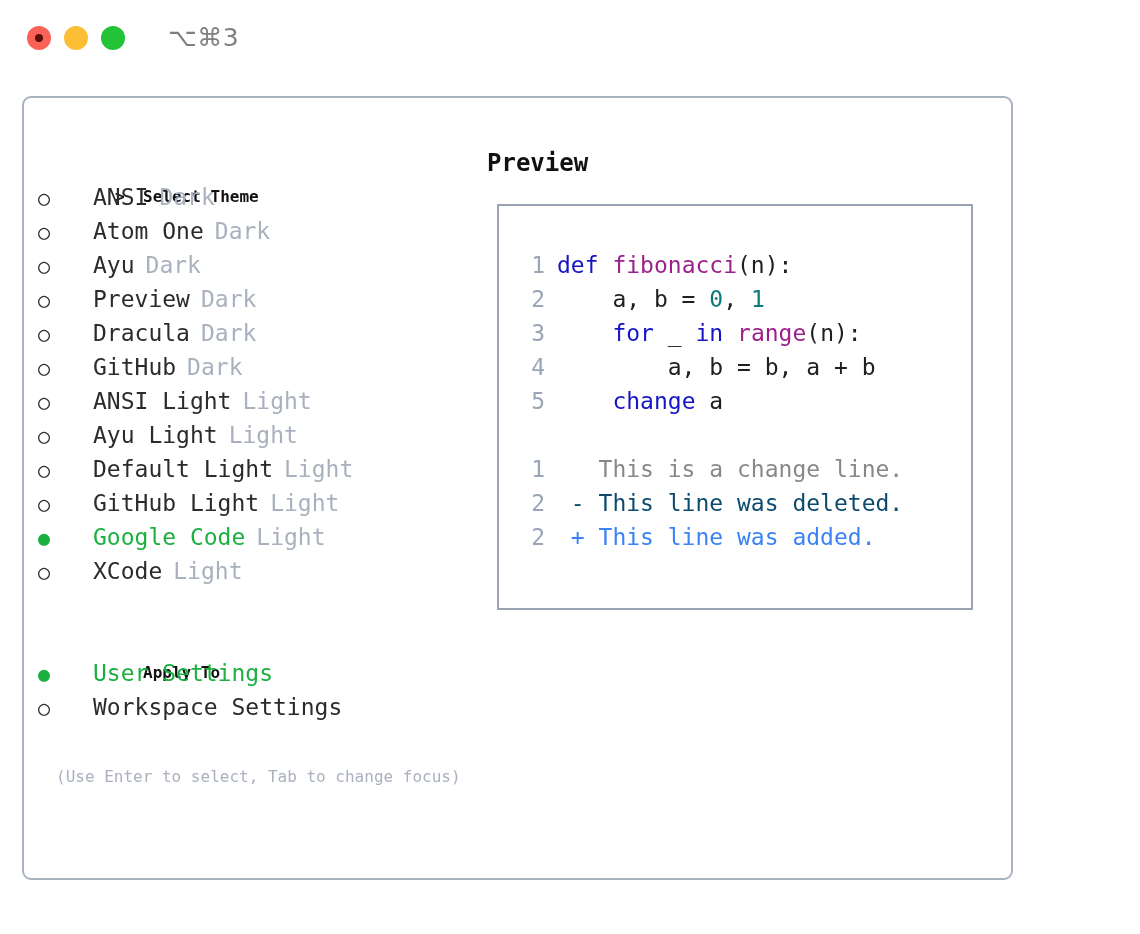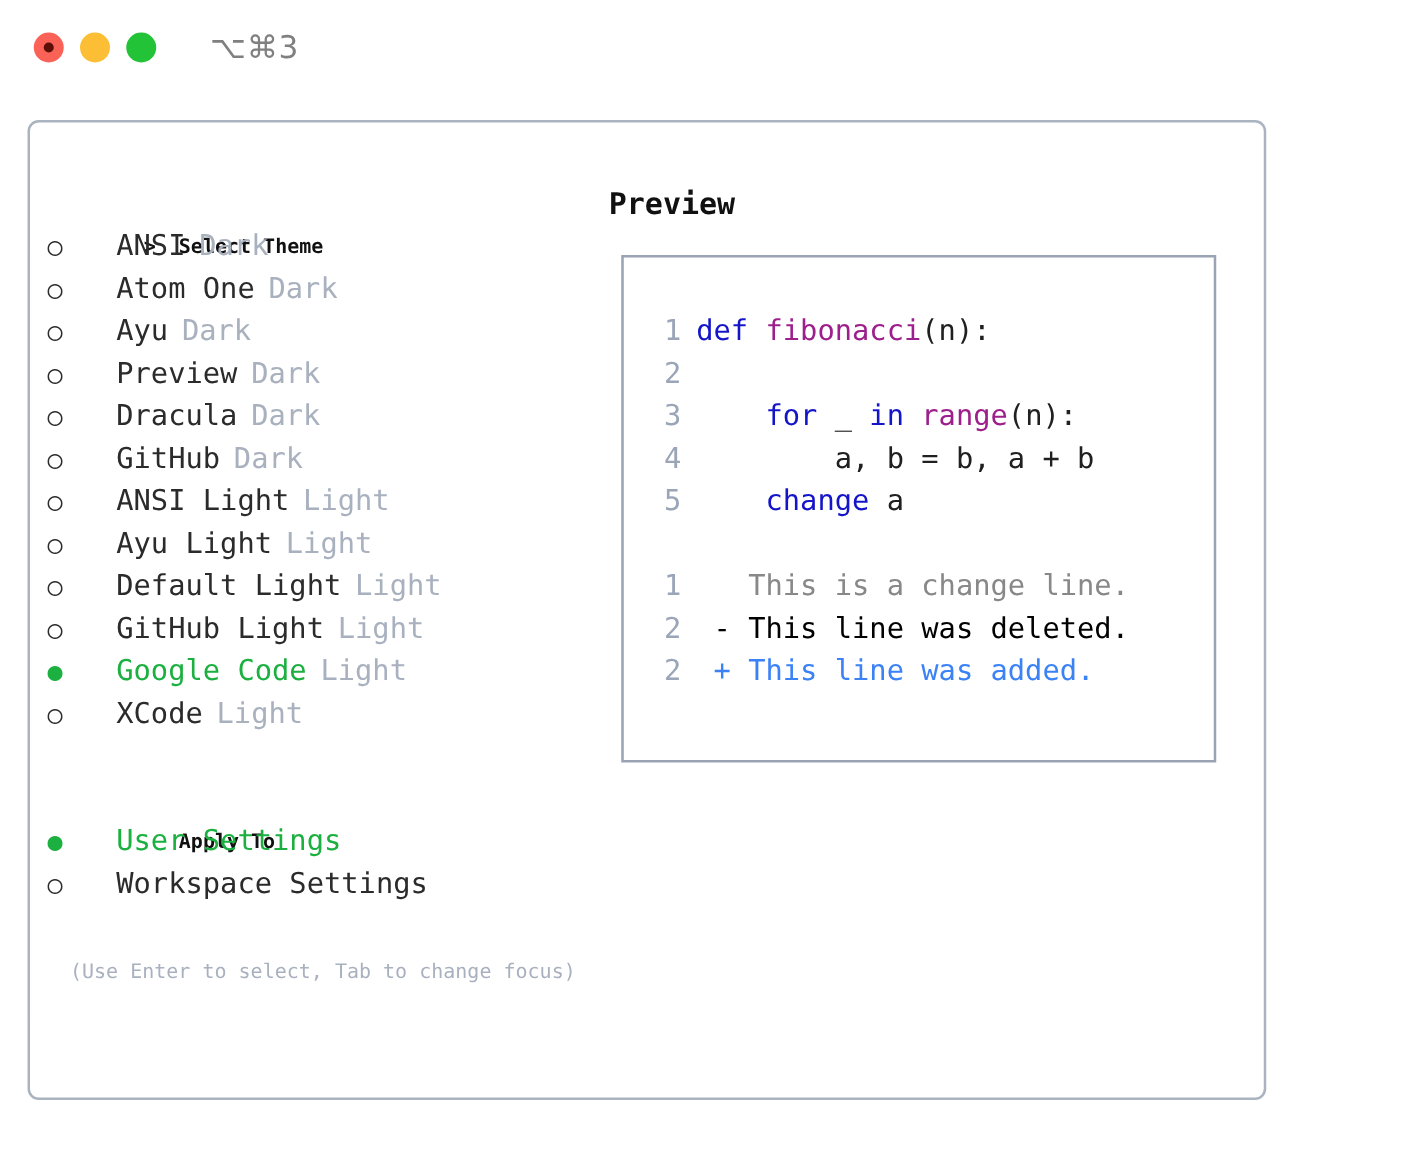--- a/index.html
+++ b/index.html
@@ -178,21 +178,21 @@
     padding-right: 12px;
   }
   .code-text { color: #202020; }
   .tok-kw   { color: #1414c8; }
   .tok-fn   { color: #9c1f8c; }
   .tok-num  { color: #0b7a7a; }
   .tok-plain{ color: #202020; }
 
   .diff-gap { height: 34px; }
   .diff-ctx { color: #888888; }
-  .diff-del { color: #000000; }
+  .diff-del { color: #0c4a6e; }
   .diff-add { color: #3b82f6; }
 </style>
 </head>
 <body>
 
 <div id="window">
 
   <div id="titlebar">
     <div class="traffic-lights">
       <span class="dot dot-red"></span>
@@ -238,21 +238,21 @@
     </div>
 
     <div id="hint">(Use Enter to select, Tab to change focus)</div>
 
     <div id="right-col">
       <div id="preview-title">Preview</div>
 
       <div id="code-box">
         <div id="code-lines">
             <div class="code-line"><span class="ln">1</span><span class="code-text"><span class="tok-kw">def </span><span class="tok-fn">fibonacci</span><span class="tok-plain">(n):</span></span></div>
-            <div class="code-line"><span class="ln">2</span></div>
+            <div class="code-line"><span class="ln">2</span><span class="code-text"><span class="tok-plain">    a, b = </span><span class="tok-num">0</span><span class="tok-plain">, </span><span class="tok-num">1</span></span></div>
             <div class="code-line"><span class="ln">3</span><span class="code-text"><span class="tok-plain">    </span><span class="tok-kw">for</span><span class="tok-plain"> _ </span><span class="tok-kw">in</span><span class="tok-plain"> </span><span class="tok-fn">range</span><span class="tok-plain">(n):</span></span></div>
             <div class="code-line"><span class="ln">4</span><span class="code-text"><span class="tok-plain">        a, b = b, a + b</span></span></div>
             <div class="code-line"><span class="ln">5</span><span class="code-text"><span class="tok-plain">    </span><span class="tok-kw">change</span><span class="tok-plain"> a</span></span></div>
           </div>
         <div class="diff-gap"></div>
         <div id="diff-lines">
             <div class="code-line"><span class="ln">1</span><span class="diff-ctx">   This is a change line.</span></div>
             <div class="code-line"><span class="ln">2</span><span class="diff-del"> - This line was deleted.</span></div>
             <div class="code-line"><span class="ln">2</span><span class="diff-add"> + This line was added.</span></div>
           </div>

